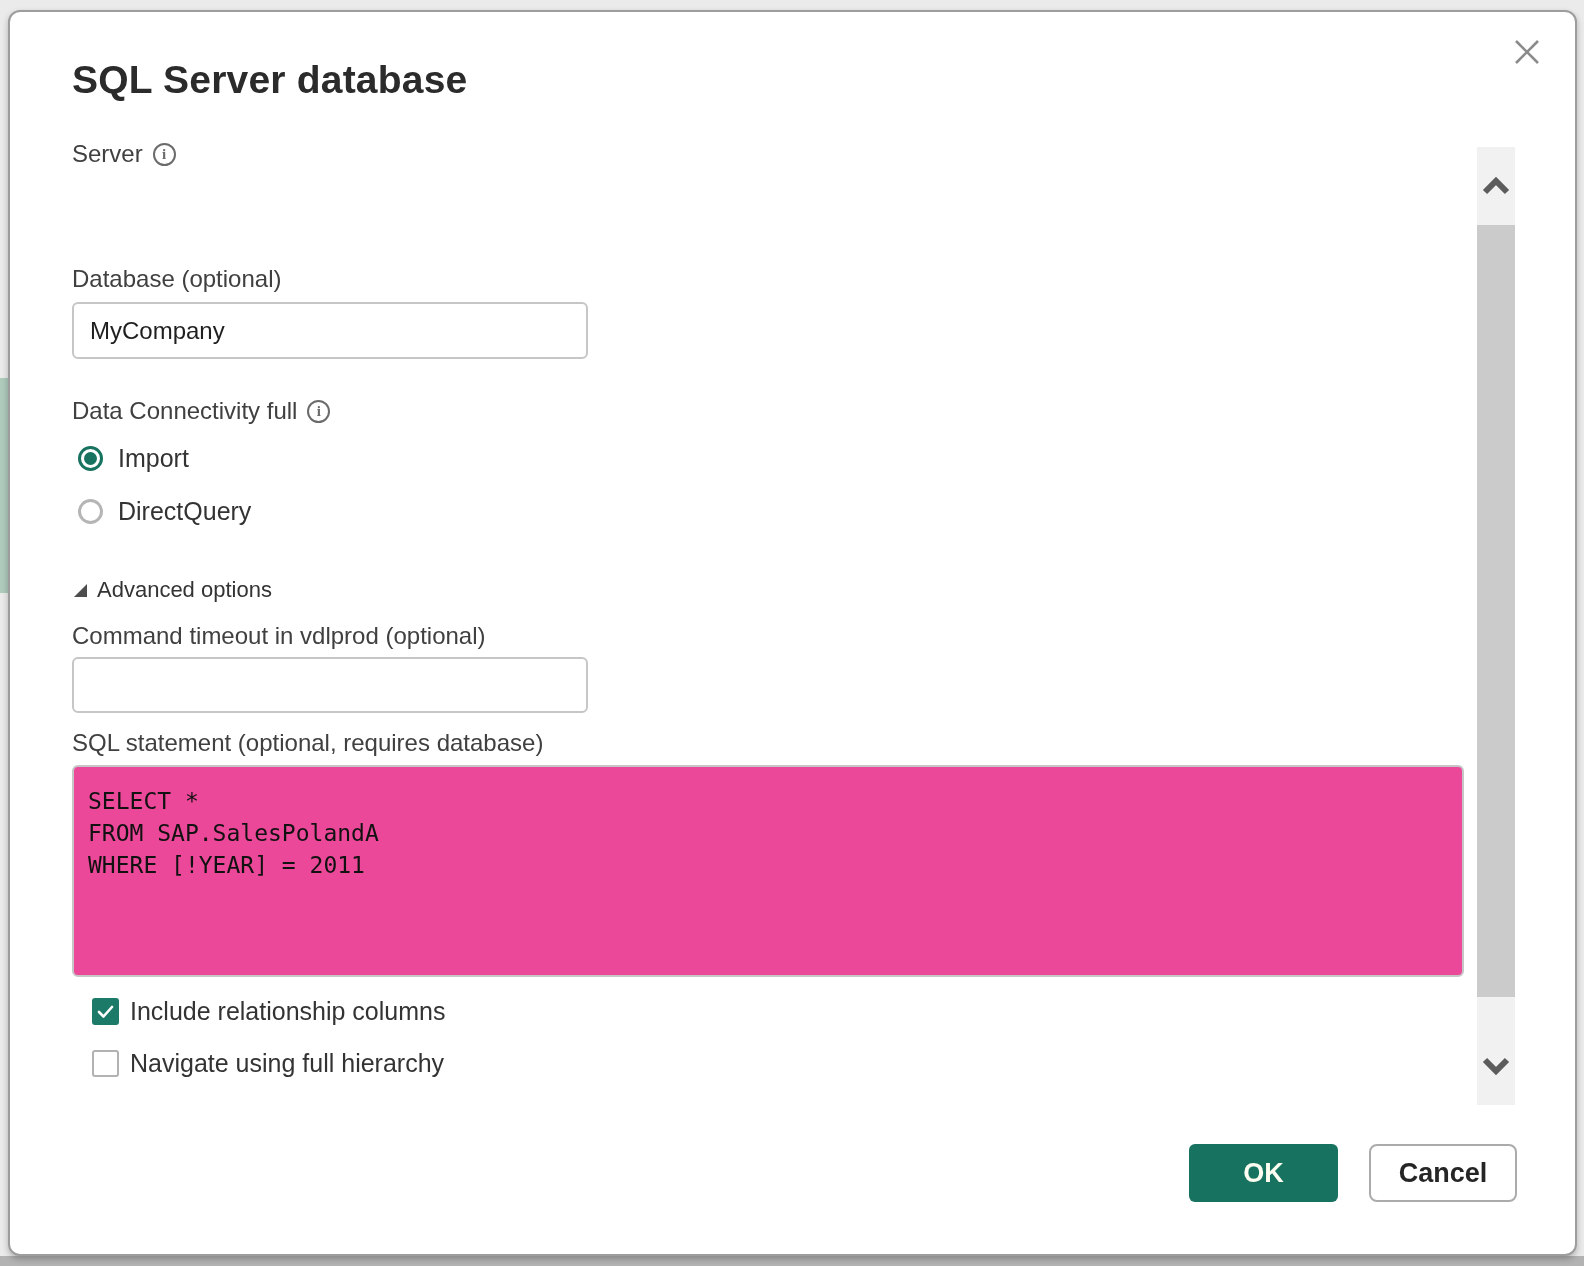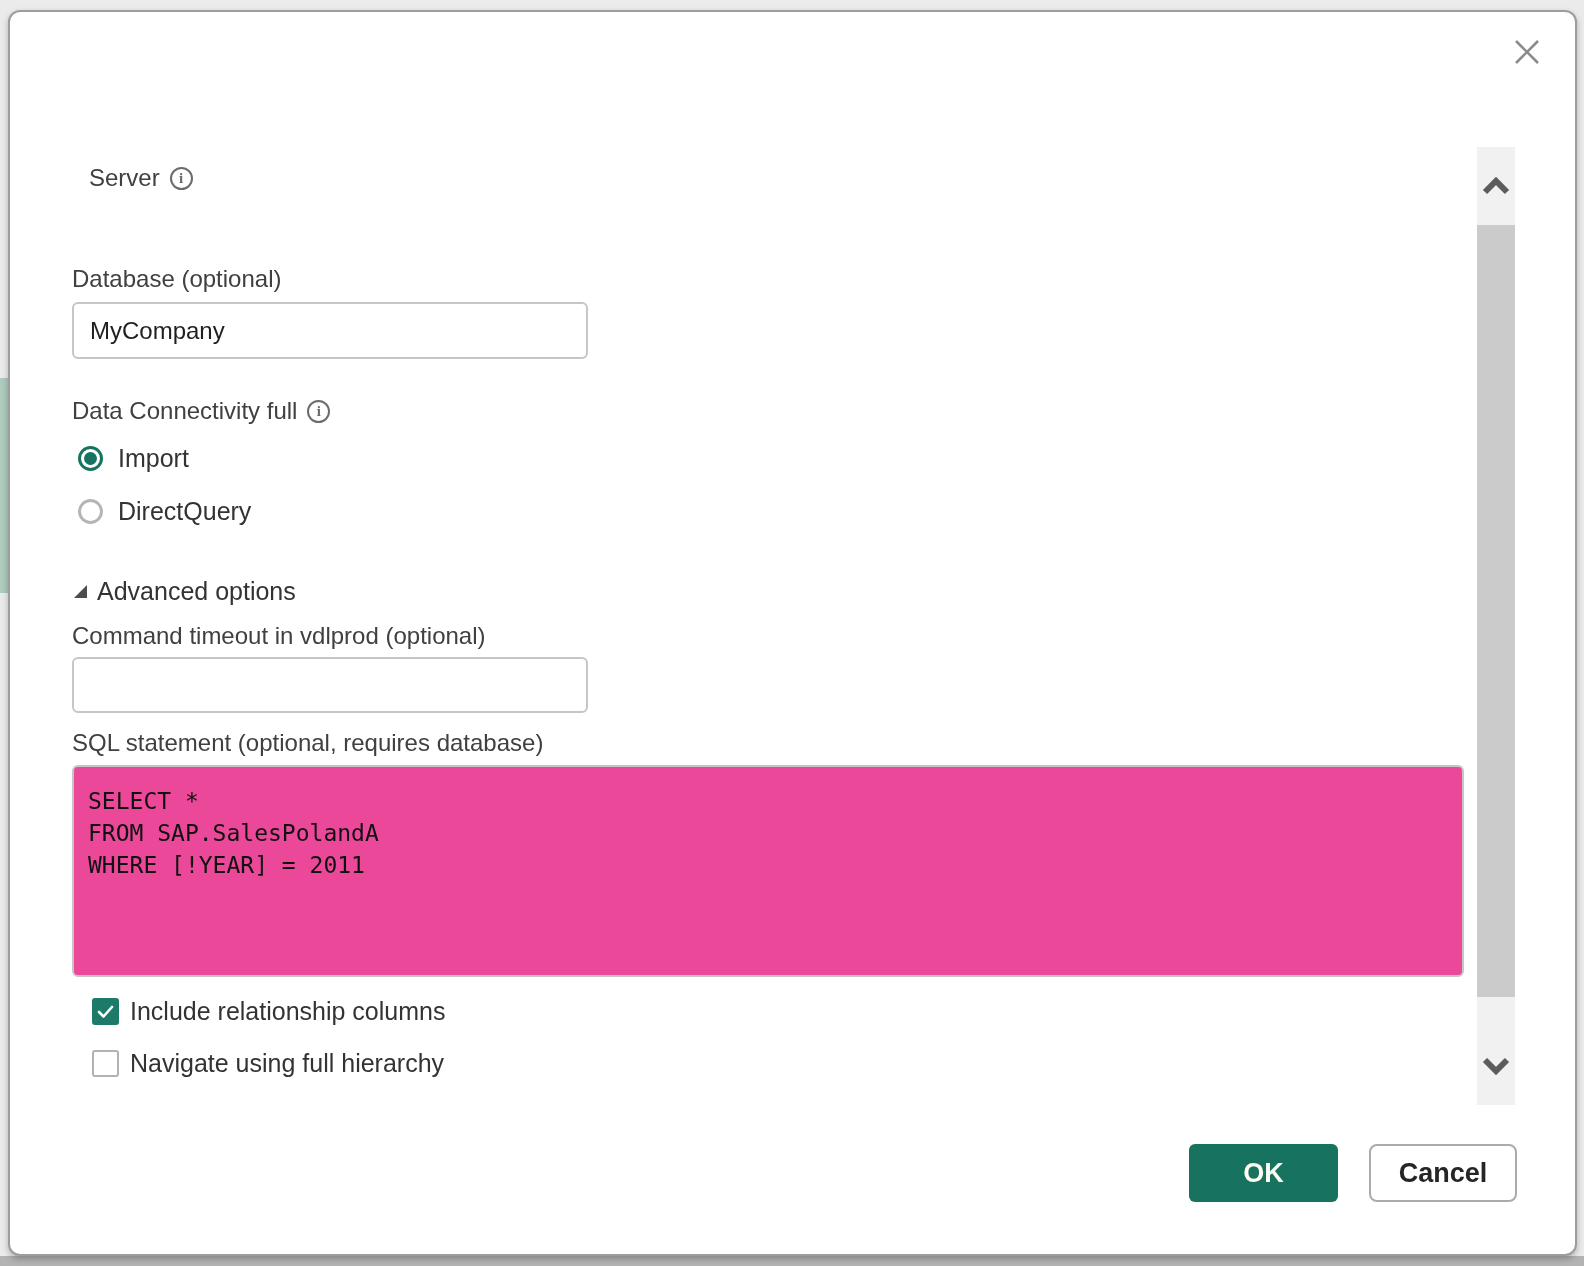--- a/index.html
+++ b/index.html
@@ -73,21 +73,21 @@
     display: flex; align-items: center; justify-content: center;
   }
   .radio-circle.selected { border-color: #17735f; }
   .radio-circle.selected .radio-dot {
     width: 13px; height: 13px; border-radius: 50%; background: #17735f;
   }
 
   .advanced-row {
     position: absolute; left: 62px; top: 565px;
     display: flex; align-items: center; gap: 8px;
-    font-size: 25px; color: #333333; cursor: pointer;
+    font-size: 22px; color: #333333; cursor: pointer;
   }
 
   .sql-textarea {
     position: absolute; left: 62px; top: 753px; width: 1392px; height: 212px;
     border: 2px solid #c6c6c6; border-radius: 6px;
     font-family: "DejaVu Sans Mono", monospace;
     font-size: 23px; line-height: 32px; color: #111111;
     padding: 18px 14px; resize: none; outline: none; background: #ec4899;
   }
 
@@ -144,22 +144,23 @@
 
 <div class="dialog">
 
   <button class="close-btn">
     <svg width="34" height="34" viewBox="0 0 34 34">
       <line x1="6" y1="6" x2="28" y2="28" stroke="#8b8b8b" stroke-width="2.6"></line>
       <line x1="28" y1="6" x2="6" y2="28" stroke="#8b8b8b" stroke-width="2.6"></line>
     </svg>
   </button>
 
-
-  <div class="field-label" style="top:152px;margin-left:17px;">
+  <div class="title">SQL Server database</div>
+
+  <div class="field-label" style="top:128px;">
     <span>Server</span>
     <span class="info-icon">i</span>
   </div>
 
   <div class="field-label" style="top:253px;">
     <span>Database (optional)</span>
   </div>
   <input class="text-input" style="top: 290px;" type="text" value="MyCompany">
 
   <div class="field-label" style="top:385px;">

